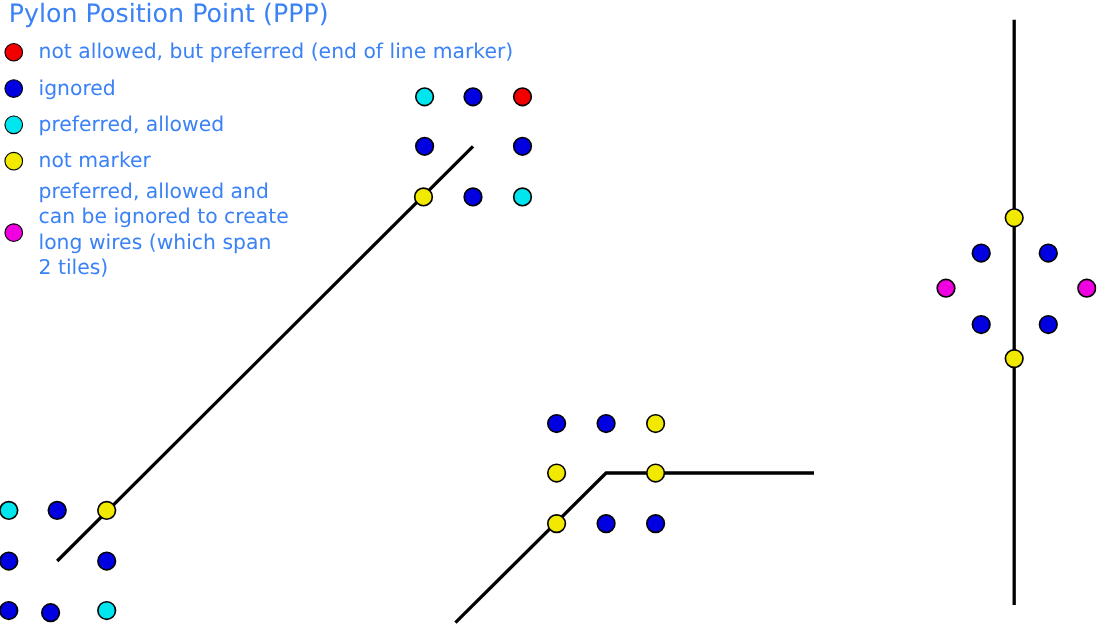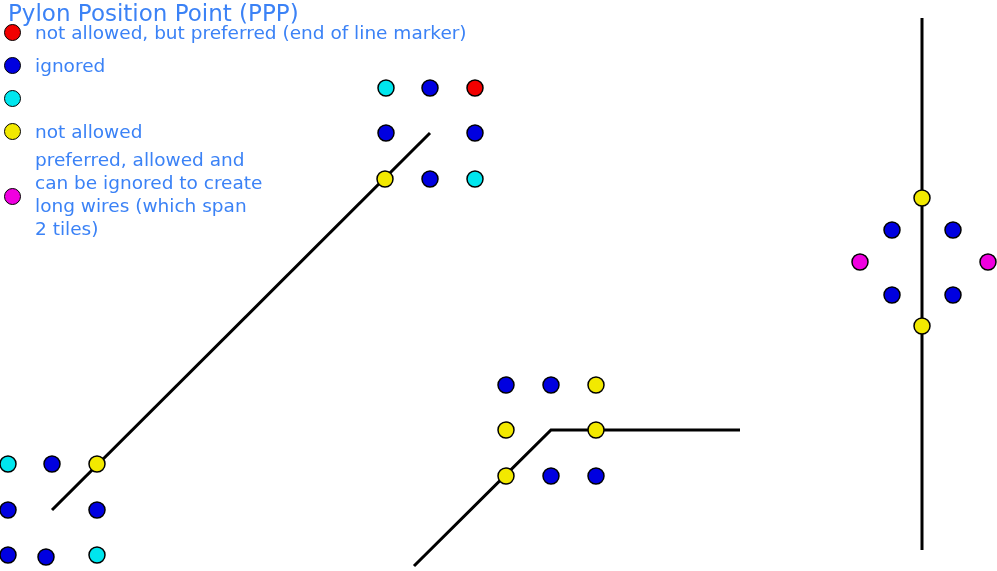--- a/index.html
+++ b/index.html
@@ -19,21 +19,21 @@
   }
   .page-title {
     position: absolute;
     left: 8px; top: 0px;
     margin: 0;
     font-size: 23px;
     font-weight: 400;
   }
   .legend {
     position: absolute;
-    left: 4px; top: 16px;
+    left: 4px; top: 31px;
     width: 540px;
   }
   .legend-row {
     display: flex;
     align-items: center;
     height: 33px;
     gap: 14px;
   }
   .legend-row.multiline {
     height: auto;
@@ -102,24 +102,25 @@
     <div class="legend-row">
       <span class="legend-dot" style="background: rgb(242, 0, 0);"></span>
       <span class="legend-label">not allowed, but preferred (end of line marker)</span>
     </div>
     <div class="legend-row">
       <span class="legend-dot" style="background: rgb(0, 0, 224);"></span>
       <span class="legend-label">ignored</span>
     </div>
     <div class="legend-row">
       <span class="legend-dot" style="background: rgb(0, 230, 238);"></span>
+      <span class="legend-label">preferred, allowed</span>
     </div>
     <div class="legend-row">
       <span class="legend-dot" style="background: rgb(242, 233, 0);"></span>
-      <span class="legend-label">not allowed</span>
+      <span class="legend-label">not marker</span>
     </div>
     <div class="legend-row multiline">
       <span class="legend-dot" style="background: rgb(240, 0, 224);"></span>
       <span class="legend-label">preferred, allowed and
 can be ignored to create
 long wires (which span
 2 tiles)</span>
     </div>
   </div>
 

